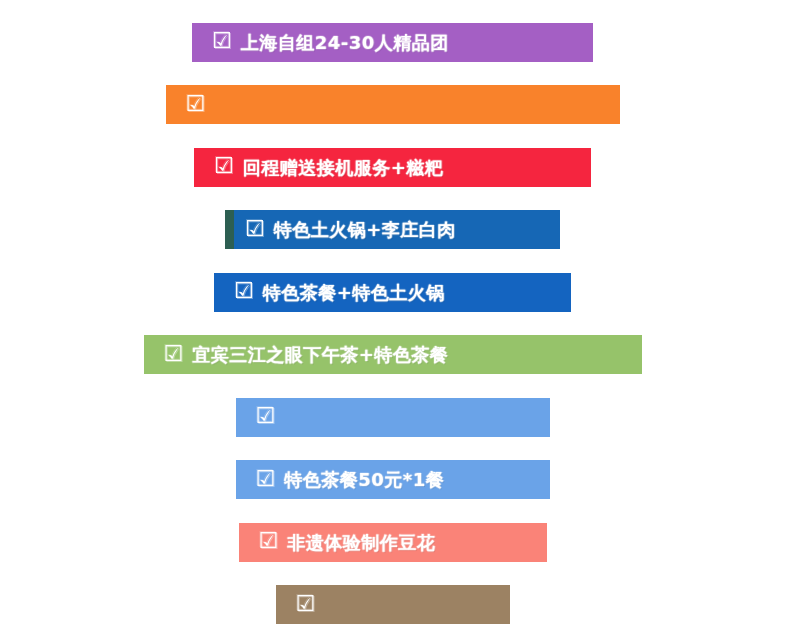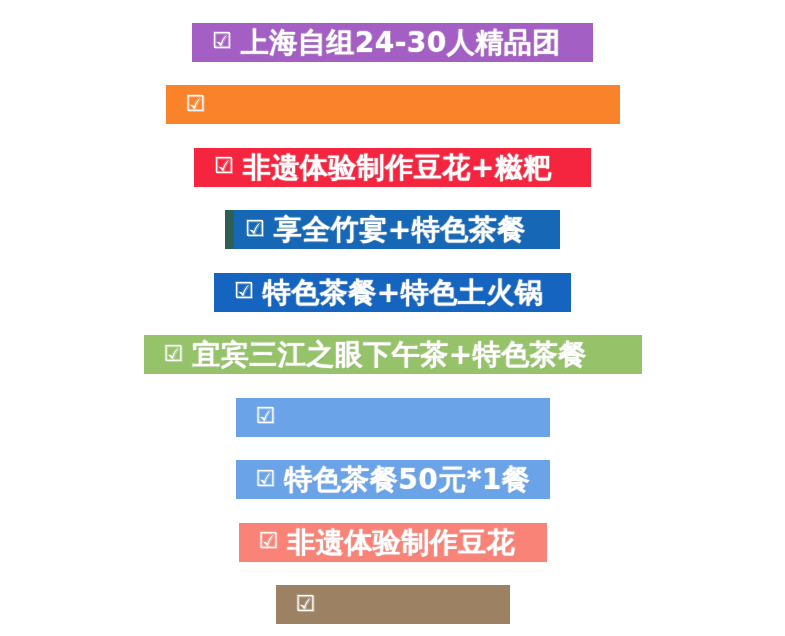--- a/index.html
+++ b/index.html
@@ -66,21 +66,21 @@
     margin-right: 9px;
     position: relative;
     top: -1px;
     text-shadow:
       1px 1px 0 rgba(255,255,255,0.35),
       -1px -1px 0 rgba(255,255,255,0.20);
     font-family: "DejaVu Sans", sans-serif;
   }
 
   .banner-text {
-    font-size: 28px;
+    font-size: 18px;
     font-weight: bold;
     color: #ffffff;
     letter-spacing: 0.5px;
     line-height: 39px;
     font-family: "DejaVu Sans", "Liberation Sans", sans-serif;
     text-shadow:
        1px  0px 0 rgba(255,255,255,0.30),
       -1px  0px 0 rgba(255,255,255,0.18),
        0px  1px 0 rgba(255,255,255,0.22),
        0px -1px 0 rgba(255,255,255,0.18),
@@ -101,29 +101,29 @@
     <div class="banner-row">
       <div class="banner" style="background: rgb(249, 130, 43); width: 454px;">
         <span class="pad-left" style="flex-basis: 20px; width: 20px;"></span>
         <span class="check-icon">☑</span>
       </div>
     </div>
     <div class="banner-row">
       <div class="banner" style="background: rgb(245, 37, 63); width: 397px;">
         <span class="pad-left" style="flex-basis: 20px; width: 20px;"></span>
         <span class="check-icon">☑</span>
-        <span class="banner-text">非遗体验制作豆花+糍粑</span>
+        <span class="banner-text">回程赠送接机服务+糍粑</span>
       </div>
     </div>
     <div class="banner-row">
       <div class="banner" style="background: rgb(22, 103, 181); width: 335px;">
         <span class="accent-strip" style="background: rgb(45, 95, 82);"></span>
         <span class="pad-left"></span>
         <span class="check-icon">☑</span>
-        <span class="banner-text">享全竹宴+特色茶餐</span>
+        <span class="banner-text">特色土火锅+李庄白肉</span>
       </div>
     </div>
     <div class="banner-row">
       <div class="banner" style="background: rgb(20, 100, 192); width: 357px;">
         <span class="pad-left" style="flex-basis: 20px; width: 20px;"></span>
         <span class="check-icon">☑</span>
         <span class="banner-text">特色茶餐+特色土火锅</span>
       </div>
     </div>
     <div class="banner-row">

